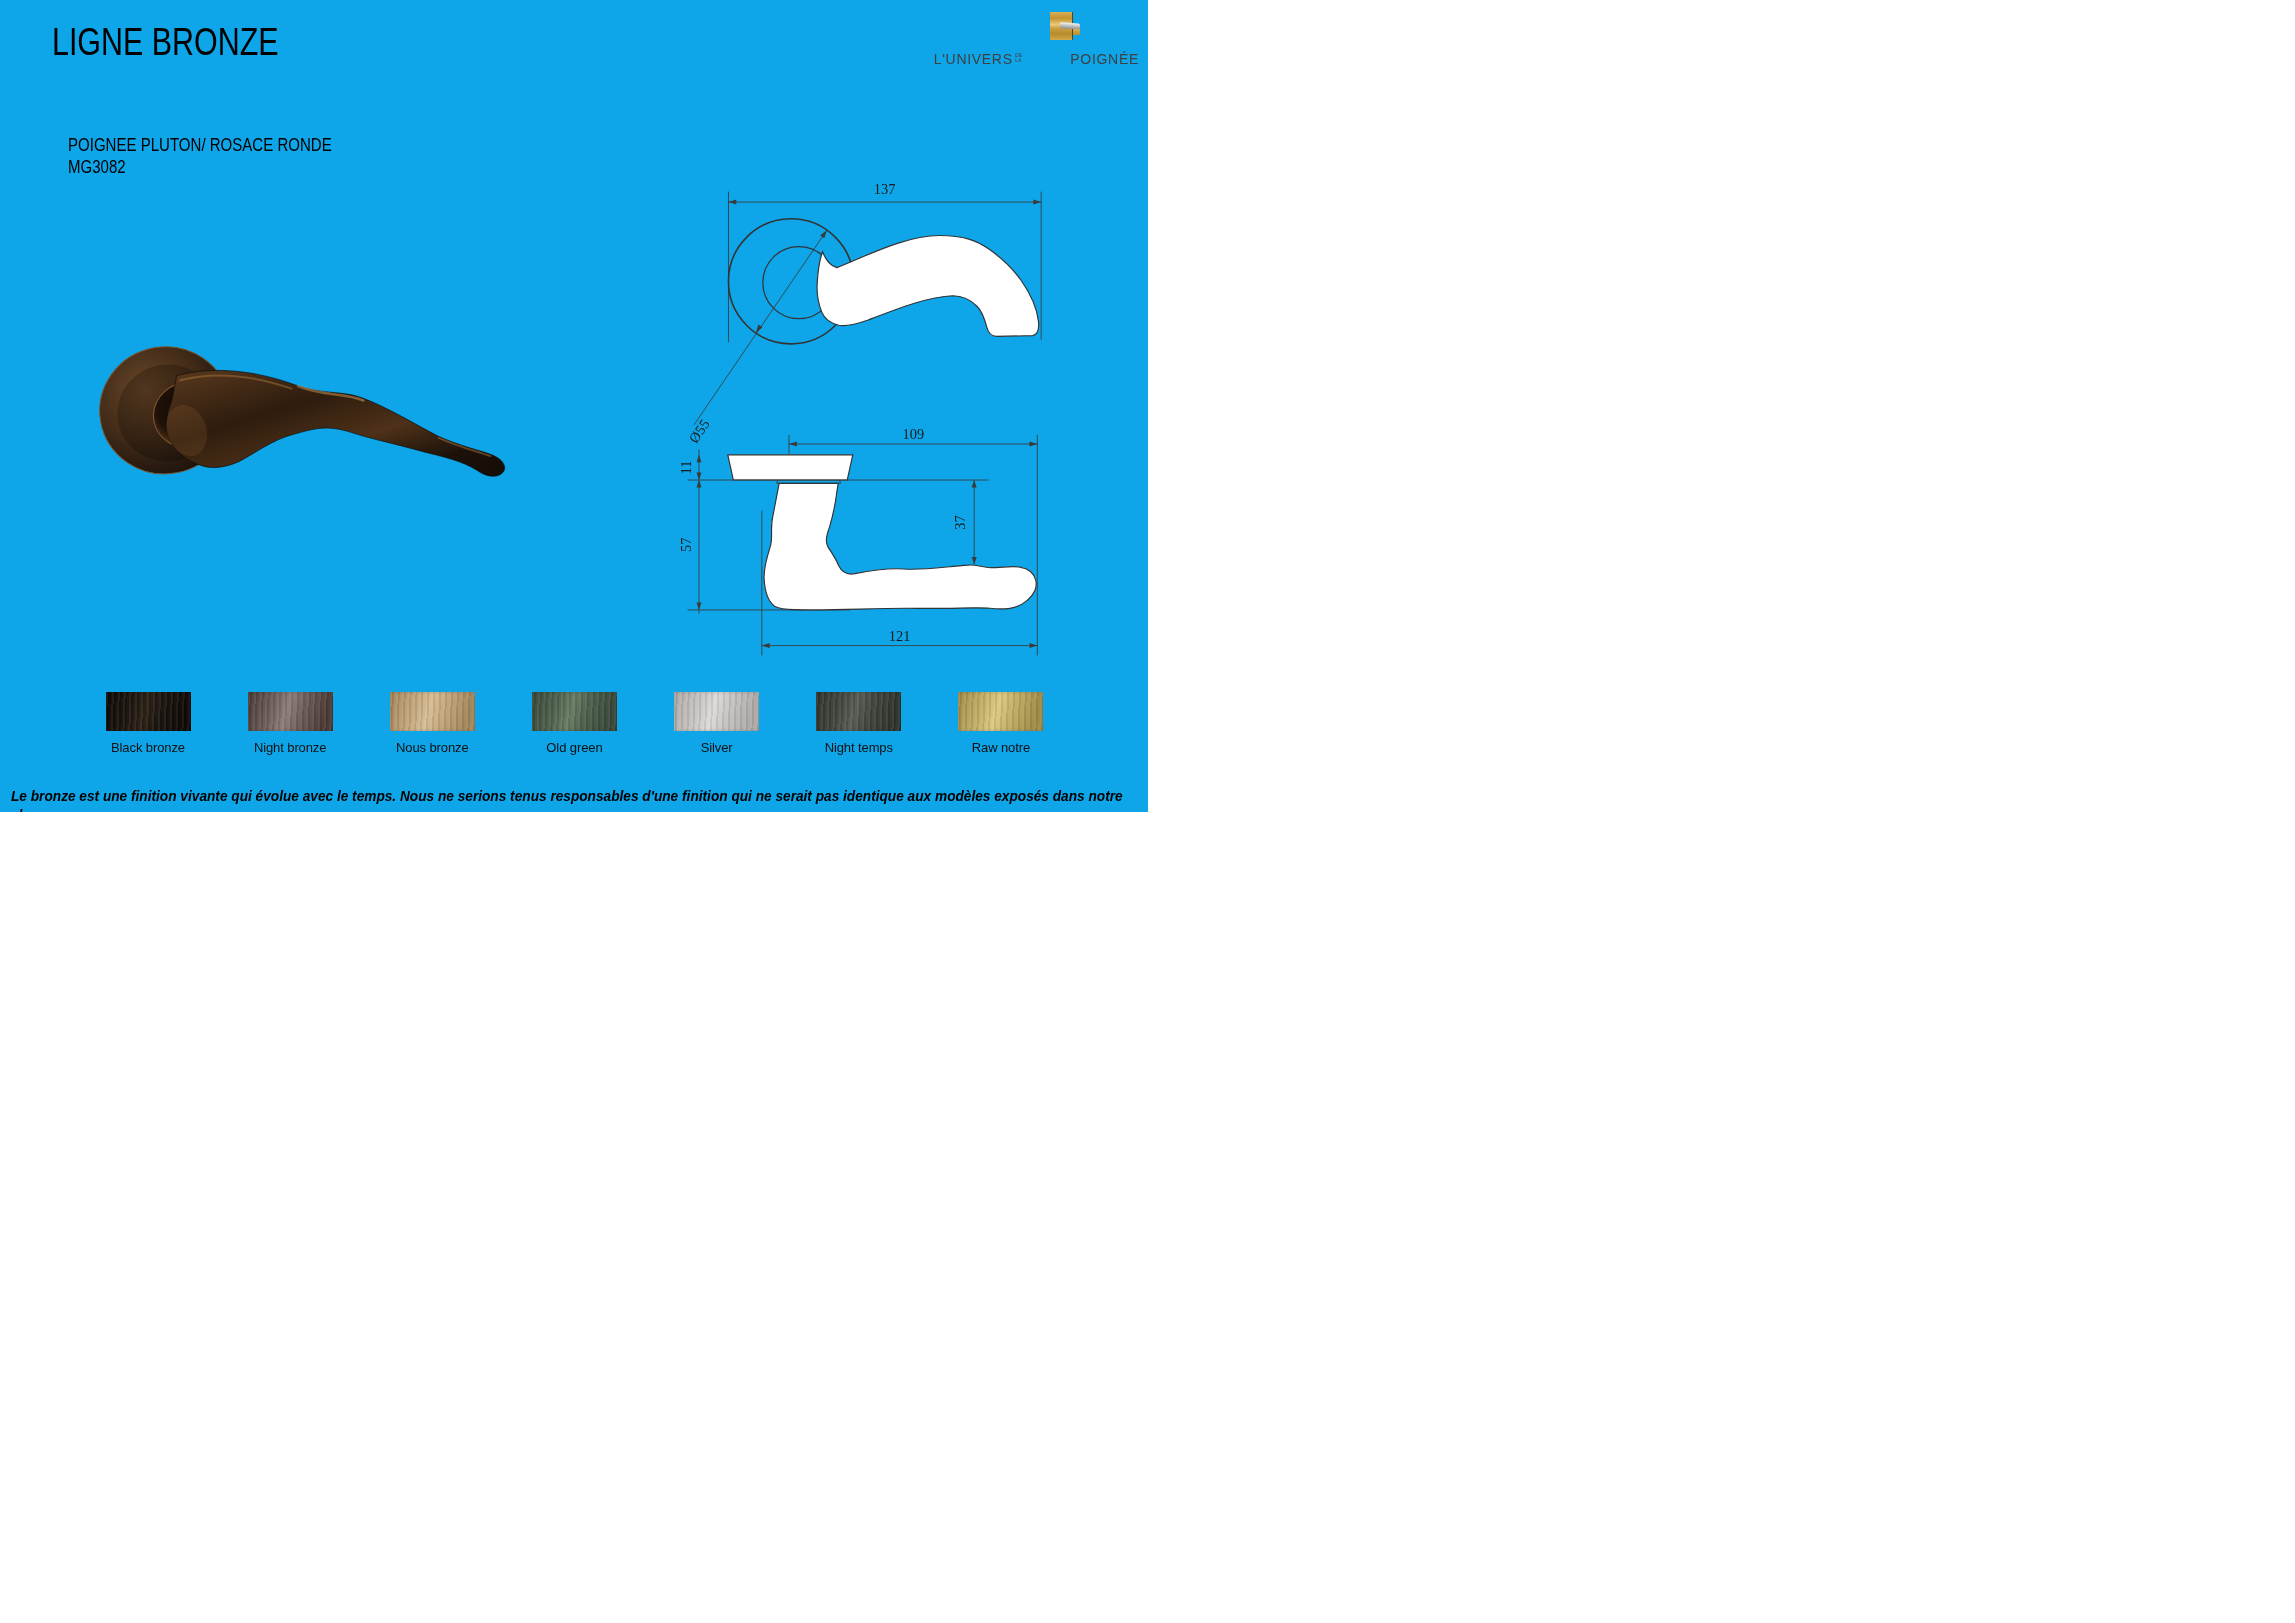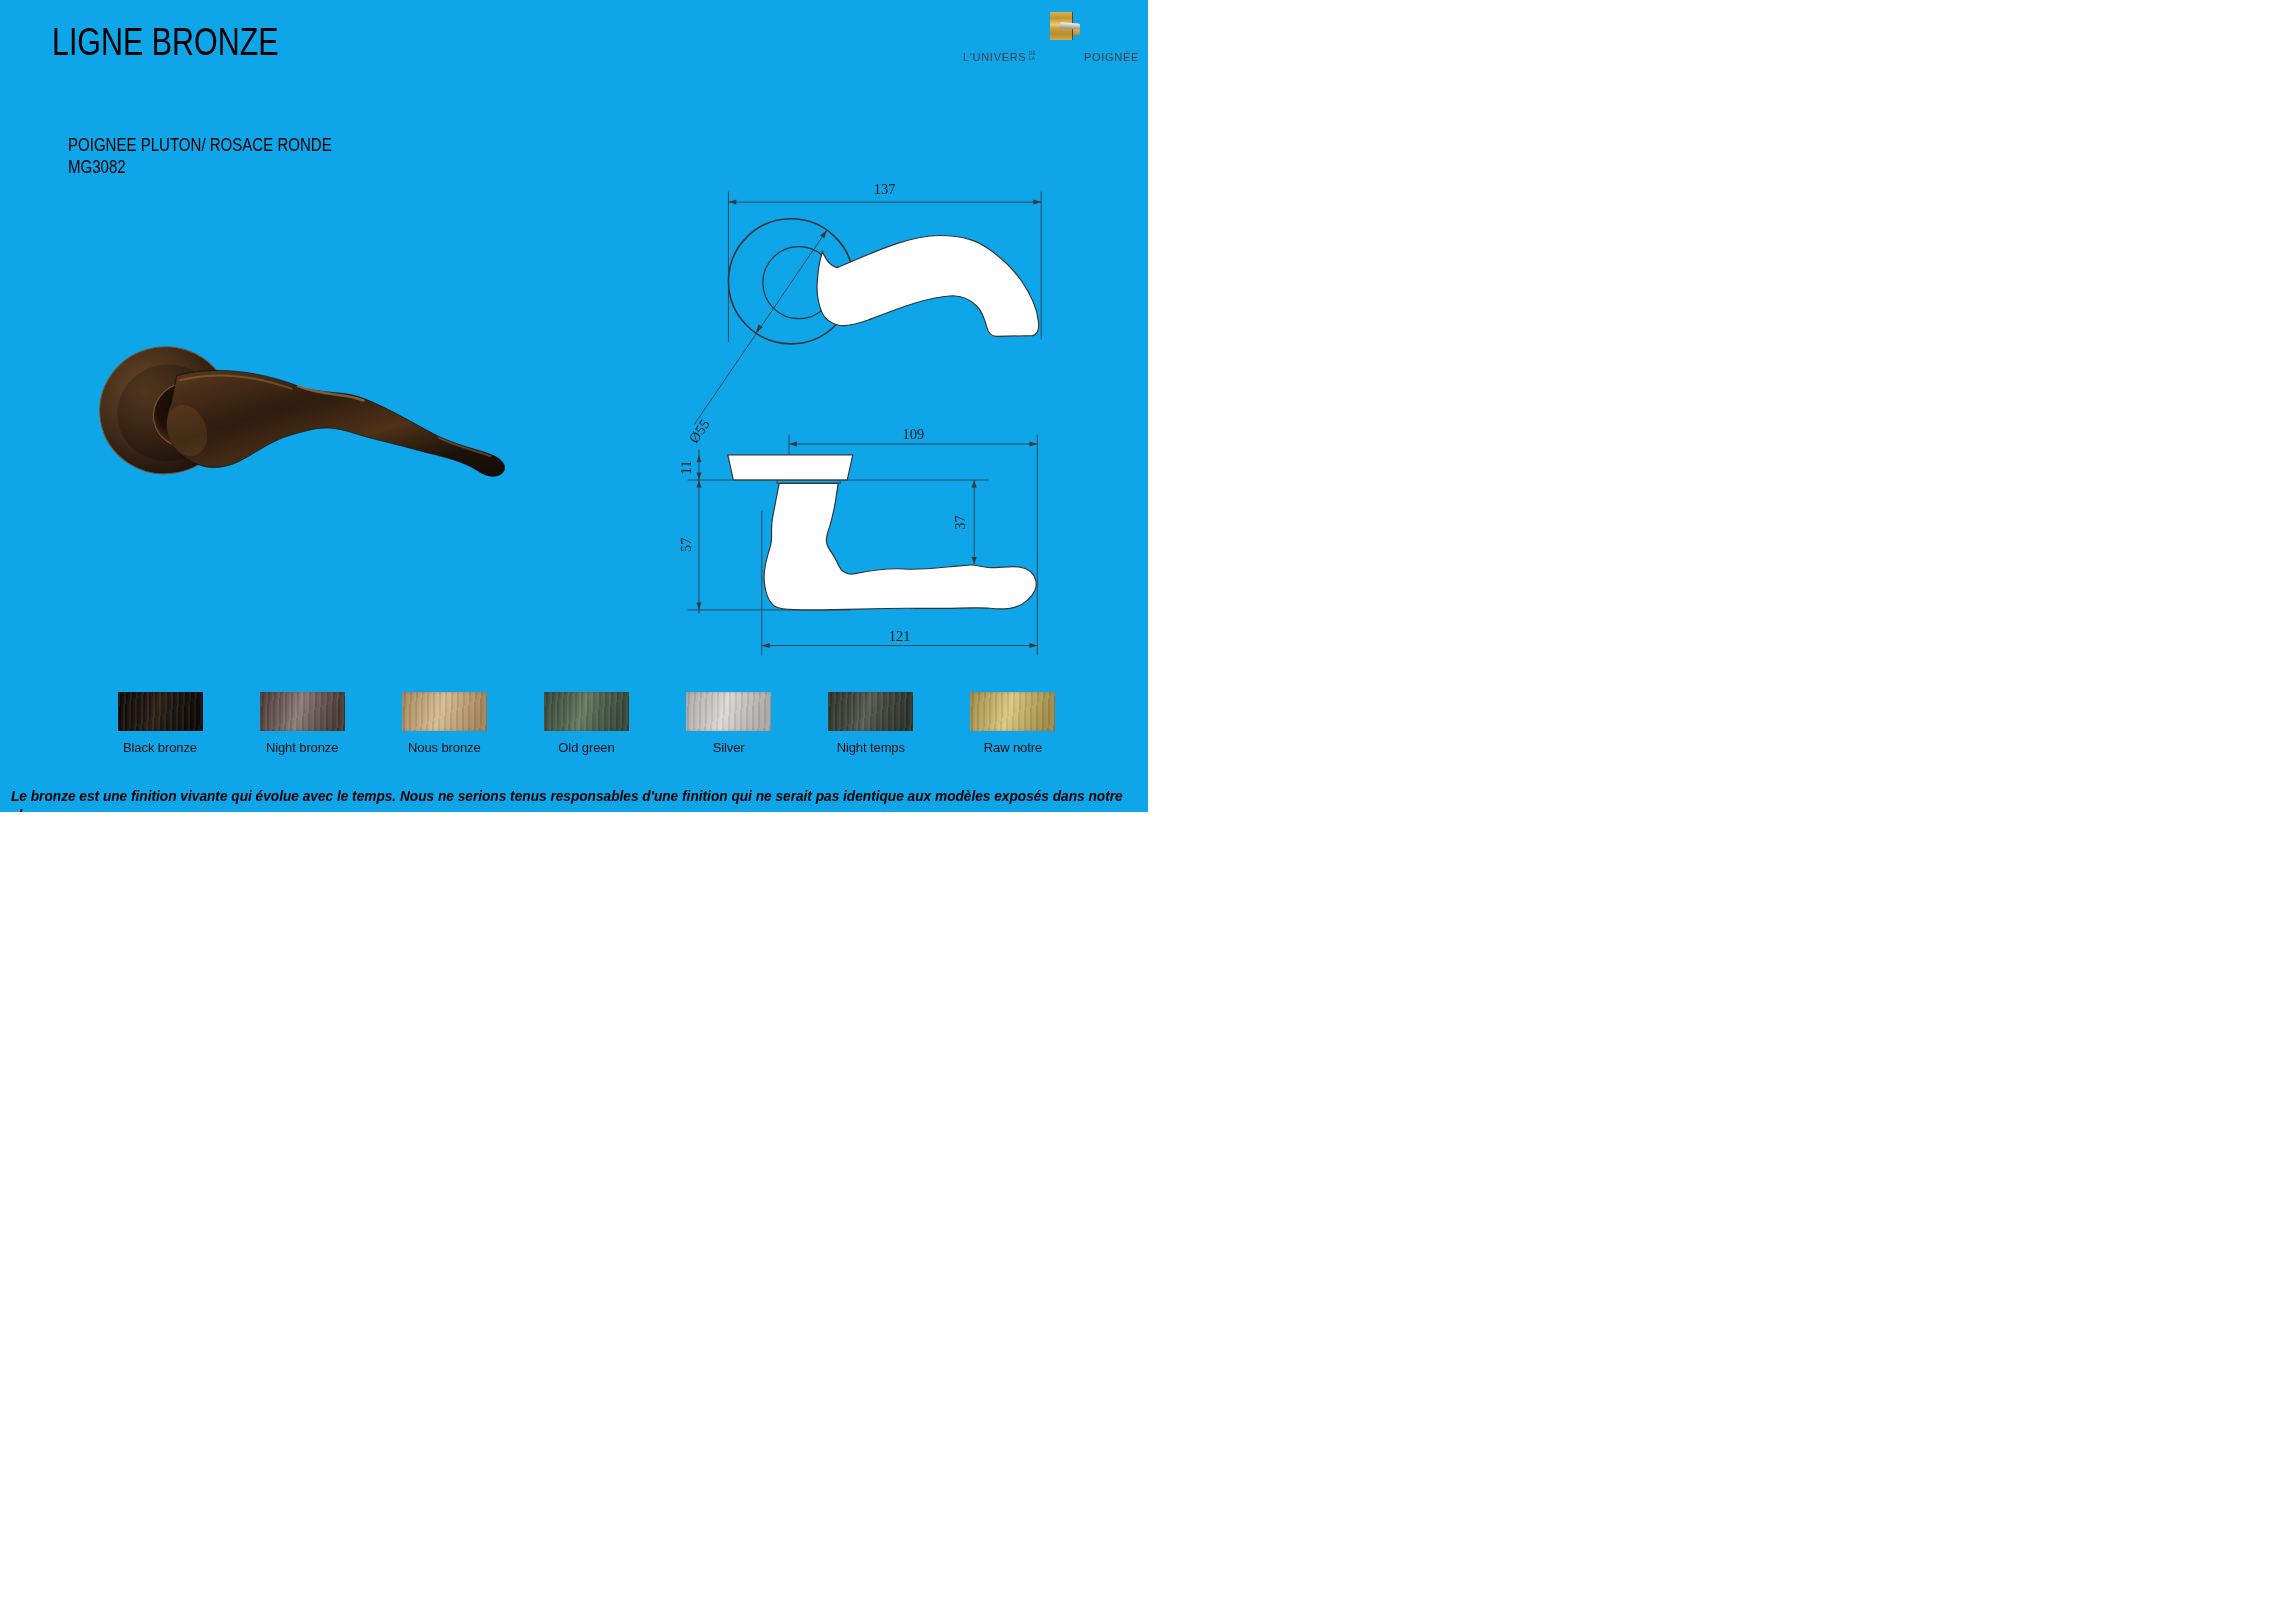--- a/index.html
+++ b/index.html
@@ -30,21 +30,21 @@
   }
   .logo-nub {
     position:absolute; left:23px; top:17.7px; width:7.2px; height:5.2px;
     background:linear-gradient(180deg,#d9b055,#b68c2d); border-radius:0.7px;
   }
   .logo-text {
     position:absolute; left:0; top:42px; width:164px;
     display:flex; align-items:center; justify-content:flex-end;
     color:#3f3f3f; white-space:nowrap;
   }
-  .logo-big { font-size:11px; letter-spacing:0.7px; font-weight:400;padding-left:46px; }
+  .logo-big { font-size:14px; letter-spacing:0.7px; font-weight:400;padding-left:46px; }
   .logo-small {
     display:flex; flex-direction:column; align-items:flex-start;
     font-size:4.6px; line-height:1.05; letter-spacing:0.3px; margin:0 2px 0 2.6px;
     font-weight:400;
   }
   
   .product-block { position:absolute; left:68px; top:134px; color:#000; }
   .product-line {
     font-size:17.7px; font-weight:400; line-height:1.25; white-space:nowrap;
     transform:scaleX(0.85); transform-origin:0 0;
@@ -52,21 +52,21 @@
   
   .photo-svg  { position:absolute; left:82px;  top:331px; }
   .front-svg  { position:absolute; left:681px; top:164px; }
   .side-svg   { position:absolute; left:681px; top:419px; }
   .dim-text { font-family:"Liberation Serif", serif; font-size:22px; fill:#1a1a1a; }
   .dwg-line { stroke:#3a3a3a; stroke-width:1.3; fill:none; }
   .dwg-arrow { fill:#3a3a3a; stroke:none; }
   .dwg-shape { fill:#ffffff; stroke:#333333; stroke-width:1.8; }
   
   .finishes {
-    position:absolute; left:98px; top:692px; width:977px;
+    position:absolute; left:86px; top:692px; width:977px;
     display:flex; justify-content:space-between;
   }
   .finish-cell { width:124px; text-align:center; }
   .swatch {
     width:85px; height:39px; margin:0 auto;
     box-shadow:inset 0 0 3.9px rgba(0,0,0,0.18);
   }
   .swatch-tex {
     width:100%; height:100%;
     background-image:repeating-linear-gradient(92deg, rgba(255,255,255,0.07) 0 2px, rgba(0,0,0,0.08) 2px 3.9px, rgba(255,255,255,0.02) 3.9px 5.9px);

